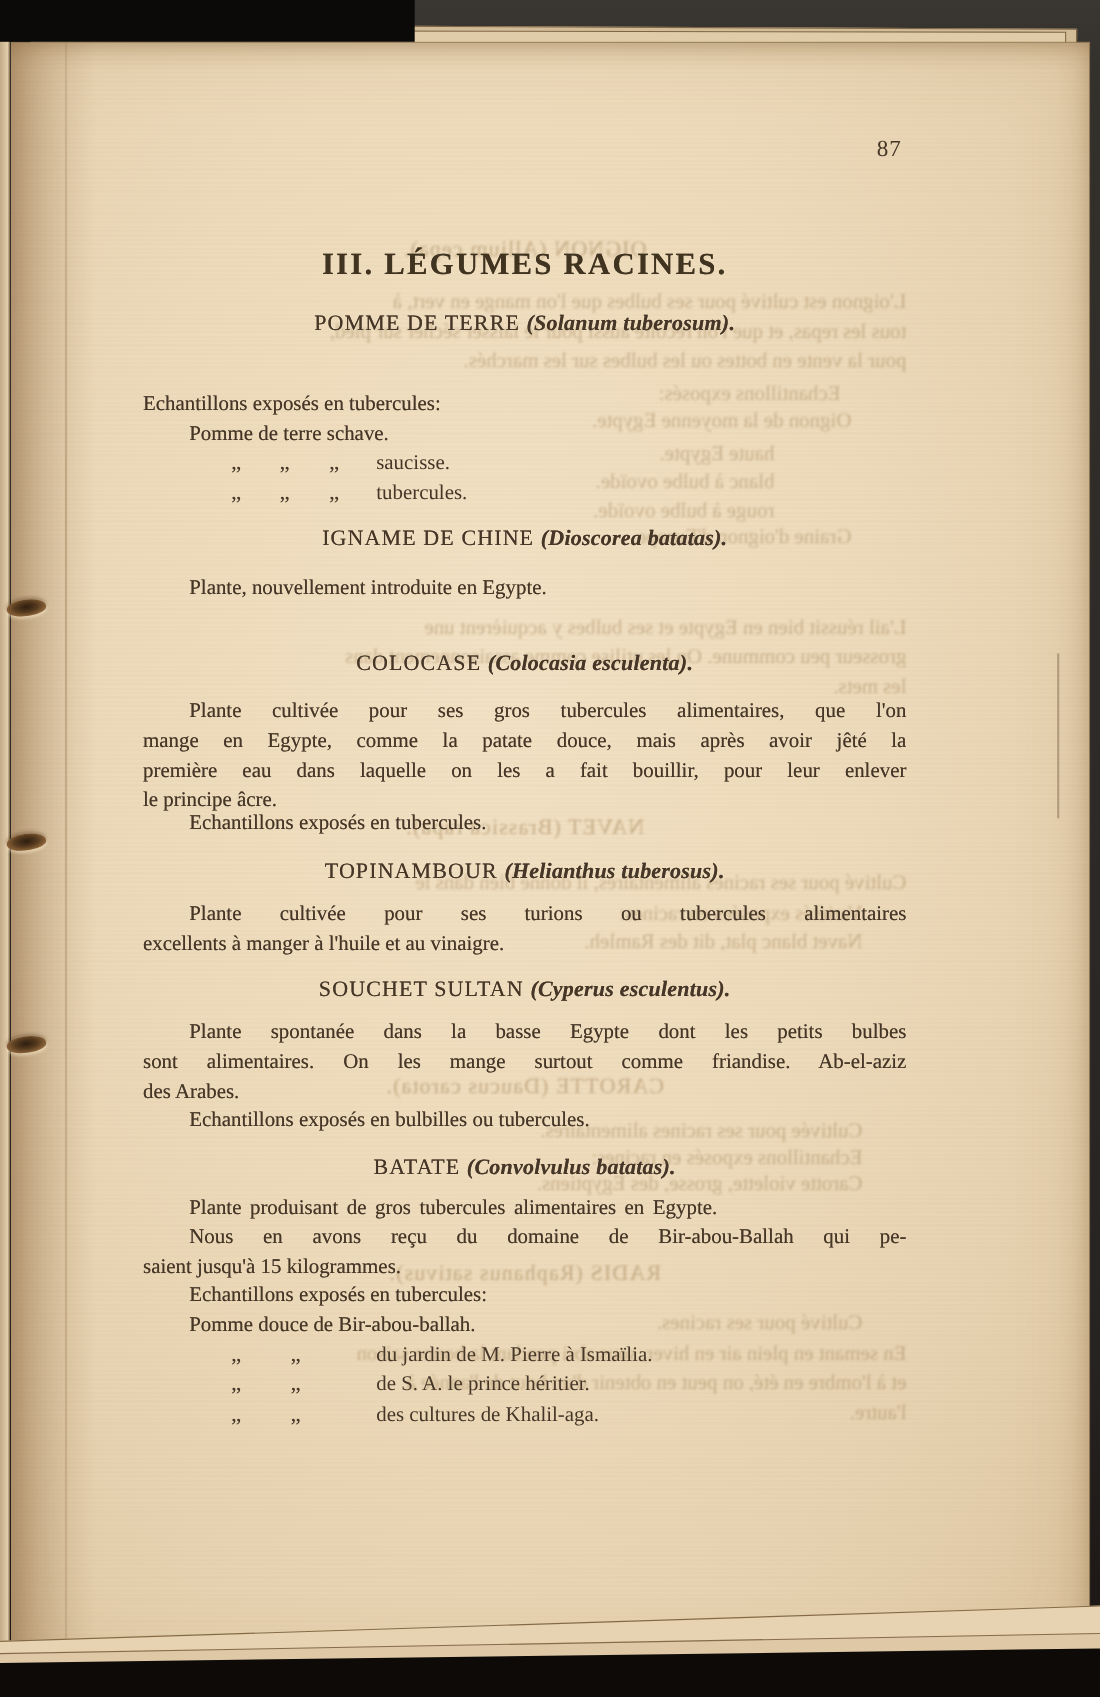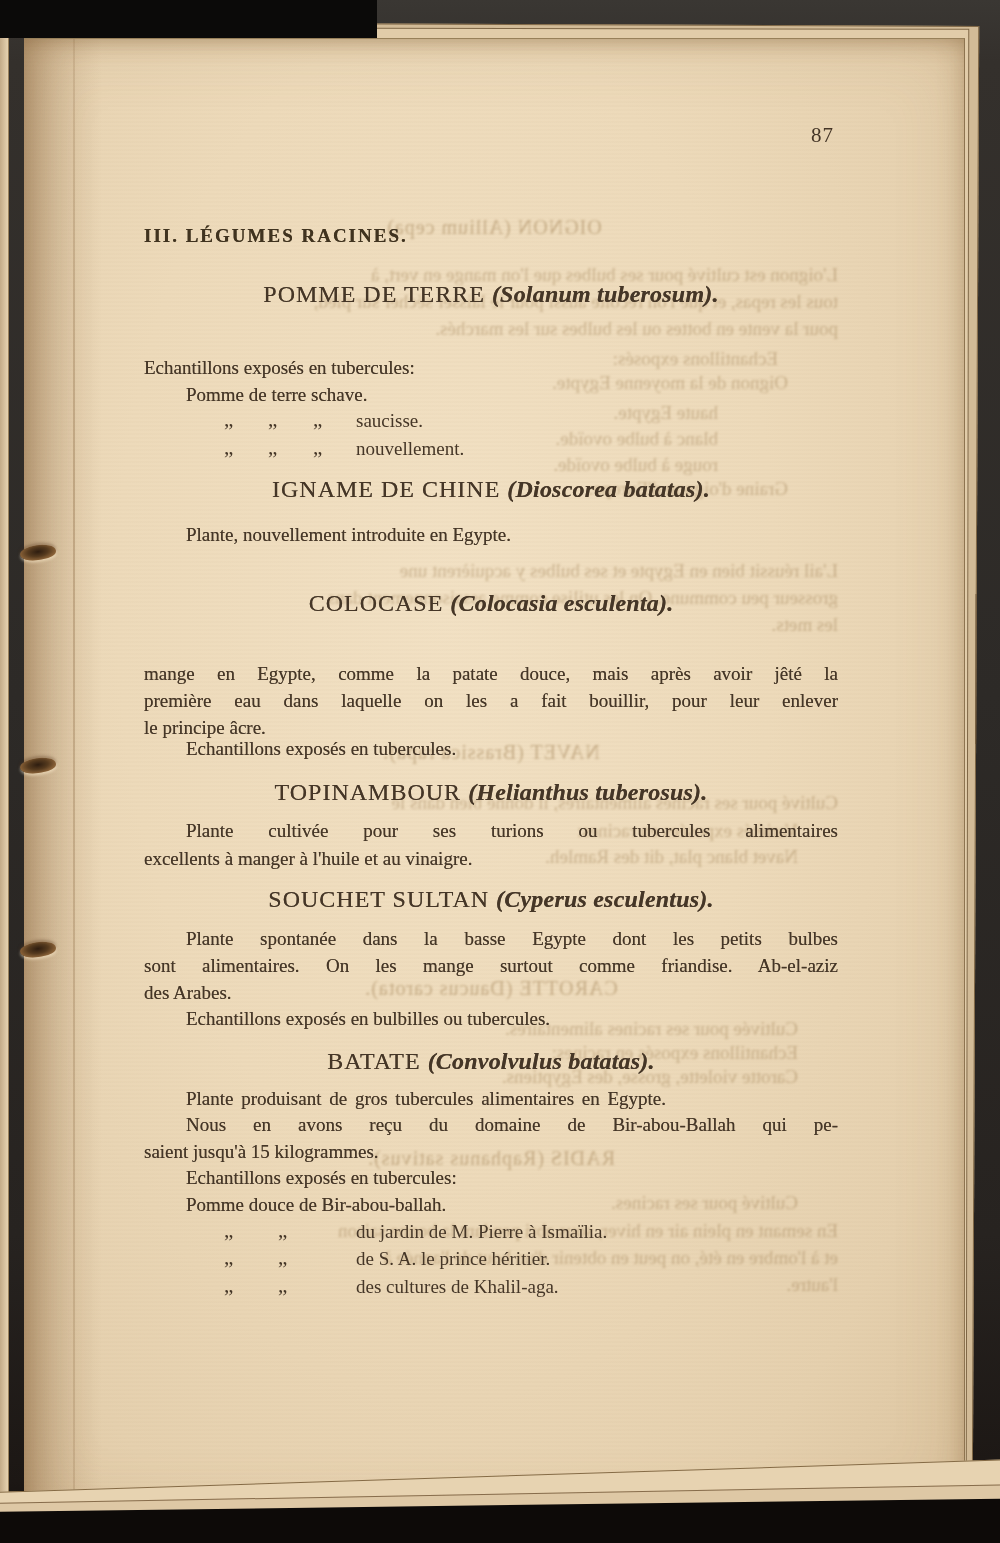--- a/index.html
+++ b/index.html
@@ -6,29 +6,30 @@
   body{
     width:1000px;height:1543px;position:relative;overflow:hidden;
     background:linear-gradient(180deg,#3a3733 0%,#34302c 4%,#2d2a27 45%,#272320 80%,#1c1714 96%,#120e0b 100%);
     font-family:"Liberation Serif","DejaVu Serif",serif;
   }
   
   .underpage{position:absolute;background:#d6bf9c;border:1px solid #7e6645;}
   #underpage-b{left:36px;top:24px;width:938px;height:1474px;background:#d2bb97;transform:rotate(.25deg);}
   #underpage-a{left:26px;top:28px;width:940px;height:1468px;background:#e1cca9;transform:rotate(.1deg);}
   #page{
-    position:absolute;left:24px;top:38px;width:940px;height:1480px;
+    position:absolute;left:10px;top:38px;width:940px;height:1480px;
     background:
       repeating-linear-gradient(0deg,rgba(120,90,50,.02) 0 2px,rgba(255,255,255,0) 2px 4px),
       radial-gradient(ellipse at 45% 38%,#f2e1c4 0%,#eddaba 45%,#e5d0ae 78%,#dcc49f 100%);
     border-top:1px solid #97805a;border-right:1px solid #8d7450;
     box-shadow:inset 0 12px 22px -12px rgba(120,85,45,.4),
                inset 28px 0 40px -22px rgba(120,85,45,.38),
                inset -16px 0 26px -16px rgba(130,95,55,.3),
                inset 0 0 70px rgba(150,110,60,.18);
+    padding-left:40px;
   }
   #left-strip{position:absolute;left:0;top:36px;width:8px;height:1468px;
     background:linear-gradient(to right,#c3ab88,#e6d2b0);border-right:1px solid #99815c;}
   #spine-shade{position:absolute;left:0;top:0;width:78px;height:100%;
     background:linear-gradient(to right,rgba(120,80,40,.26),rgba(120,80,40,0));}
   #crease{position:absolute;left:49px;top:0;width:2px;height:100%;
     background:linear-gradient(to bottom,rgba(130,95,55,.16),rgba(130,95,55,.32) 30%,rgba(130,95,55,.18));}
   #scratch{position:absolute;left:951px;top:555px;width:2px;height:150px;background:rgba(90,65,40,.35);}
   
   .hole{position:absolute;left:-4px;width:36px;height:15px;border-radius:55% 60% 50% 55%;
@@ -40,26 +41,26 @@
     border-top:1.5px solid rgba(115,88,50,.85);transform:rotate(-1.84deg);transform-origin:left top;z-index:4;}
   #wedge-2{position:absolute;left:-10px;top:1503px;width:1040px;height:90px;background:#dec8a5;
     border-top:1px solid rgba(105,78,45,.75);transform:rotate(-1.05deg);transform-origin:left top;z-index:5;}
   #mat-bottom{position:absolute;left:-20px;top:1512px;width:1060px;height:70px;background:#0d0a08;
     transform:rotate(-.75deg);transform-origin:left top;z-index:6;}
   #mat-topleft{position:absolute;left:0;top:0;width:377px;height:38px;background:#0b0a09;z-index:6;}
   .line{position:absolute;left:120px;width:694px;font-size:19px;line-height:27px;color:#453627;
     text-shadow:0 0 .4px rgba(69,54,39,.7);}
   .ind{text-indent:42px;}
   .just{text-align:justify;text-align-last:justify;}
-  .heading{position:absolute;left:120px;width:694px;text-align:center;font-size:24px;line-height:26px;
+  .heading{position:absolute;left:120px;width:694px;text-align:center;font-size:20px;line-height:26px;
     color:#453627;letter-spacing:1px;text-shadow:0 0 .5px rgba(69,54,39,.8);}
   .heading .latin{font-style:italic;font-weight:bold;letter-spacing:.2px;}
   #page-number{position:absolute;left:700px;top:84px;width:110px;text-align:right;font-size:21px;
     color:#453627;letter-spacing:1px;}
-  #main-title{position:absolute;left:120px;top:186px;width:694px;font-size:19px;
+  #main-title{position:absolute;left:120px;top:186px;width:694px;text-align:center;font-size:28px;
     font-weight:bold;letter-spacing:2px;color:#40331f;text-shadow:0 0 .5px rgba(64,51,31,.8);}
   .drow{position:absolute;left:120px;width:694px;height:27px;font-size:19px;color:#453627;}
   .dm{position:absolute;top:0;font-size:21px;}
   .dt{position:absolute;left:212px;top:0;line-height:27px;}
   
   .gline{position:absolute;left:120px;width:694px;font-size:19px;line-height:27px;
     color:rgba(150,118,72,.40);transform:scaleX(-1);filter:blur(1.1px);}
   .gh{text-align:center;font-size:20px;letter-spacing:1px;color:rgba(150,118,72,.45);}
 </style>
 </head>
@@ -112,33 +113,34 @@
   <div class="drow" style="top:368px">
     <span class="dm" style="left:80px">„</span>
     <span class="dm" style="left:124px">„</span>
     <span class="dm" style="left:169px">„</span>
     <span class="dt">saucisse.</span>
   </div>
   <div class="drow" style="top:396px">
     <span class="dm" style="left:80px">„</span>
     <span class="dm" style="left:124px">„</span>
     <span class="dm" style="left:169px">„</span>
-    <span class="dt">nouvellement.</span>
+    <span class="dt">tubercules.</span>
   </div>
 
   <div class="heading" style="top:437px">
     <span>IGNAME DE CHINE</span>
     <span class="latin">(Dioscorea batatas).</span>
   </div>
   <div class="line ind" style="top:482px">Plante, nouvellement introduite en Egypte.</div>
 
   <div class="heading" style="top:551px">
     <span>COLOCASE</span>
     <span class="latin">(Colocasia esculenta).</span>
   </div>
+  <div class="line ind just" style="top:594px">Plante cultivée pour ses gros tubercules alimentaires, que l'on</div>
   <div class="line just" style="top:621px">mange en Egypte, comme la patate douce, mais après avoir jêté la</div>
   <div class="line just" style="top:648px">première eau dans laquelle on les a fait bouillir, pour leur enlever</div>
   <div class="line" style="top:675px">le principe âcre.</div>
   <div class="line ind" style="top:696px">Echantillons exposés en tubercules.</div>
 
   <div class="heading" style="top:740px">
     <span>TOPINAMBOUR</span>
     <span class="latin">(Helianthus tuberosus).</span>
   </div>
   <div class="line" style="top:806px">excellents à manger à l'huile et au vinaigre.</div>

